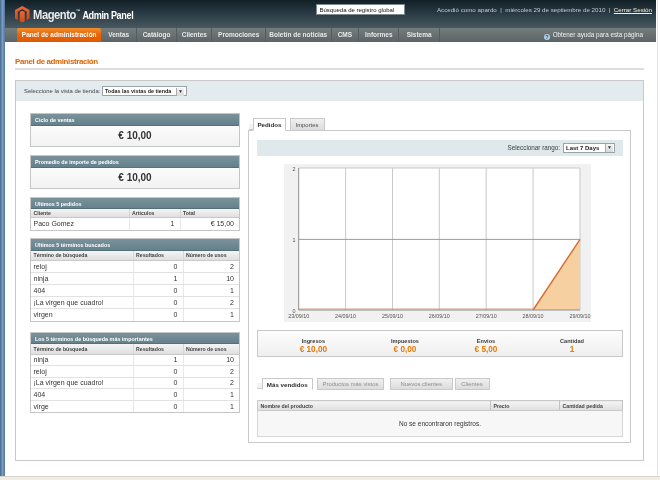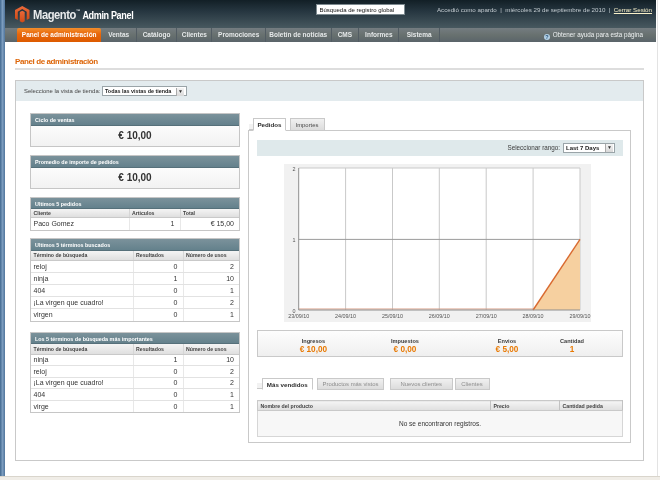--- a/index.html
+++ b/index.html
@@ -259,21 +259,21 @@
 </div>
 <div class="abs" id="summary">
   <div class="cell" style="left:15.4px;">
       <div class="lab">Ingresos</div>
       <div class="val">€ 10,00</div>
     </div>
   <div class="cell" style="left:107px;">
       <div class="lab">Impuestos</div>
       <div class="val">€ 0,00</div>
     </div>
-  <div class="cell" style="left:209px;">
+  <div class="cell" style="left:188px;">
       <div class="lab">Envios</div>
       <div class="val">€ 5,00</div>
     </div>
   <div class="cell" style="left:274px;">
       <div class="lab">Cantidad</div>
       <div class="val">1</div>
     </div>
 </div>
 <div class="tabs" id="btabs">
   <div class="tab on" style="left:0px;width:51.5px;">Más vendidos</div>

